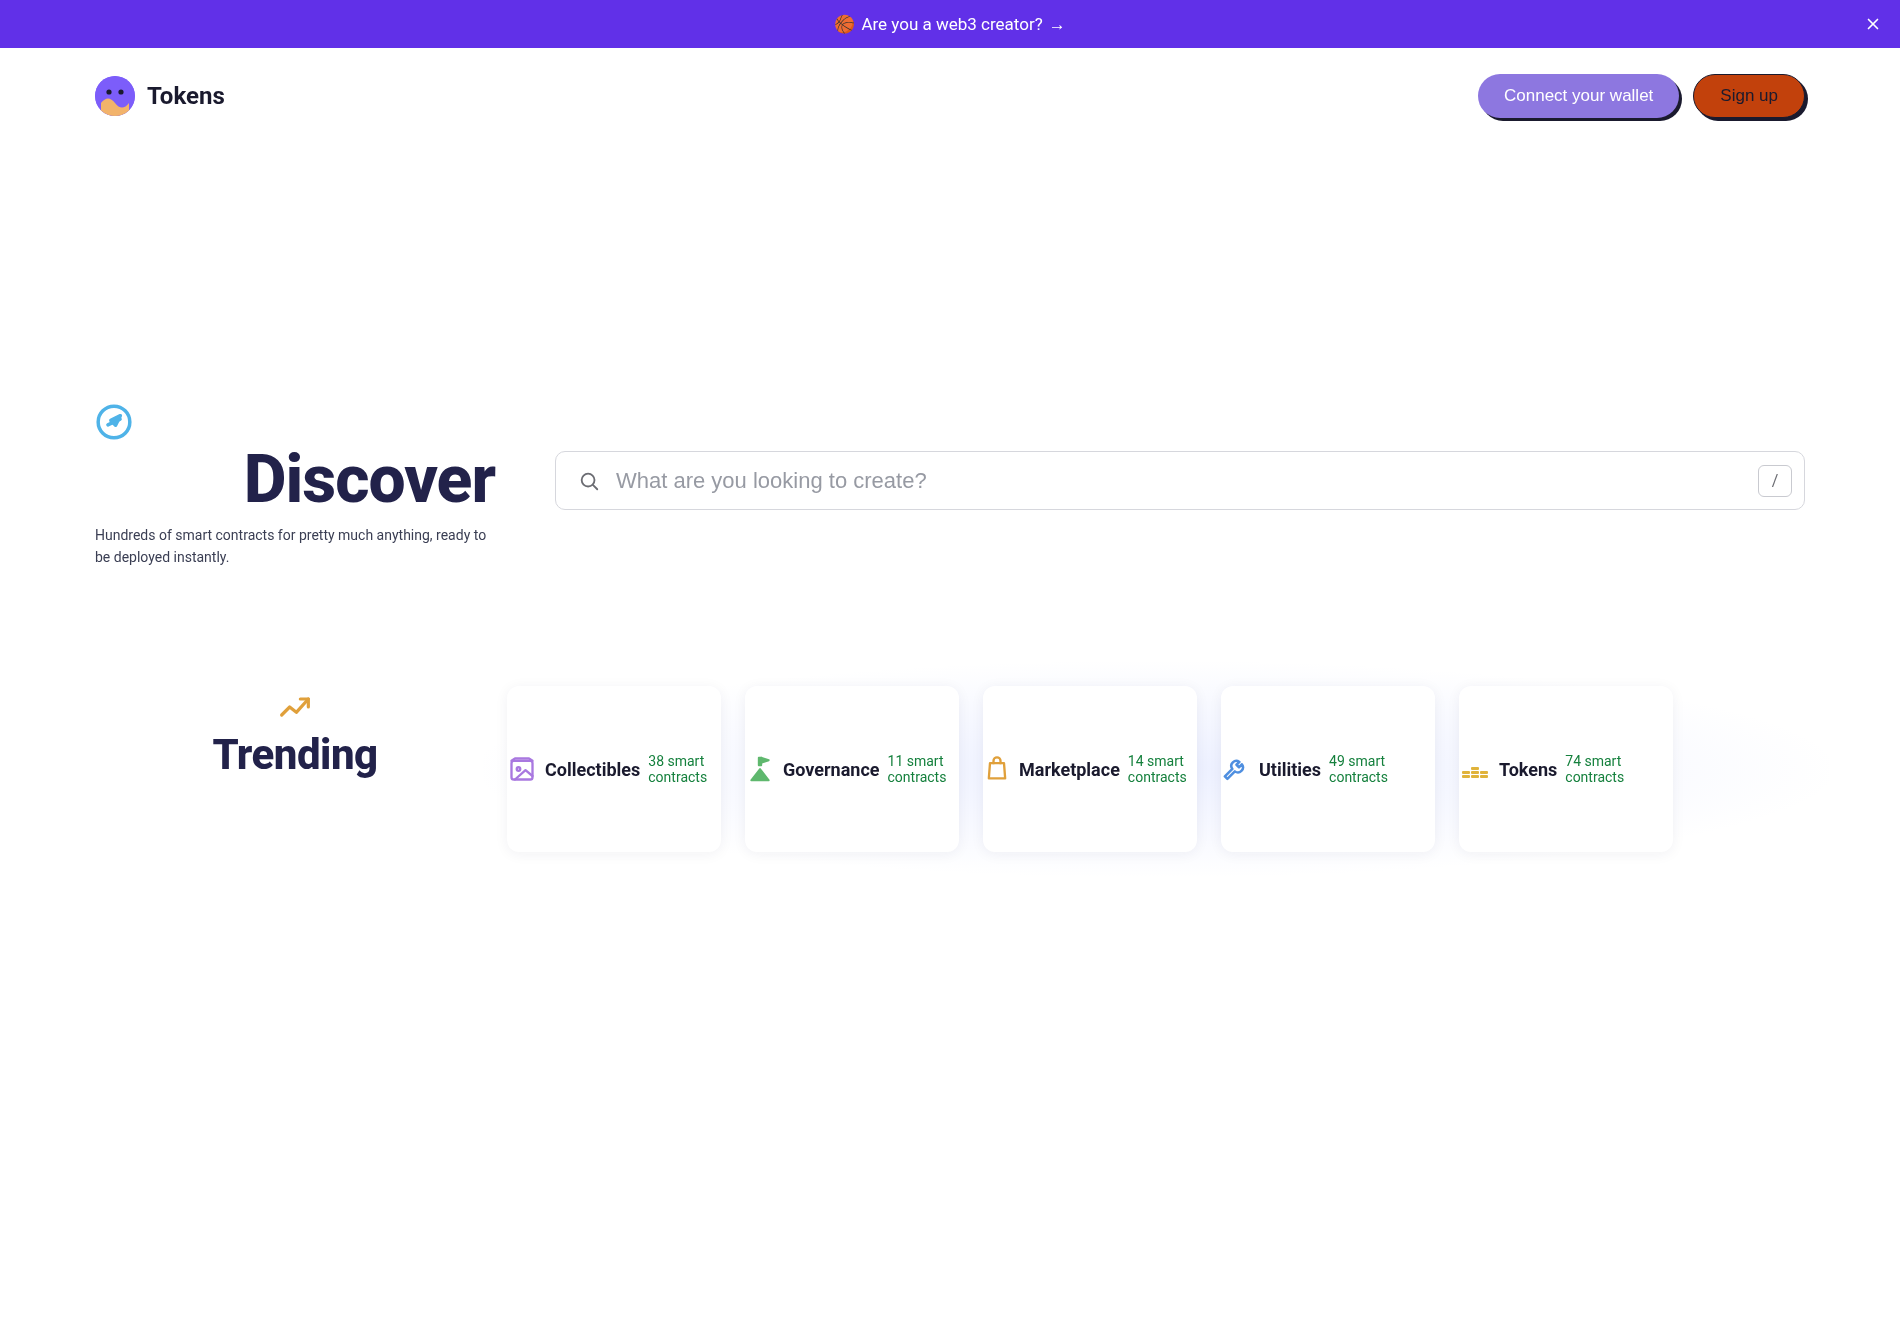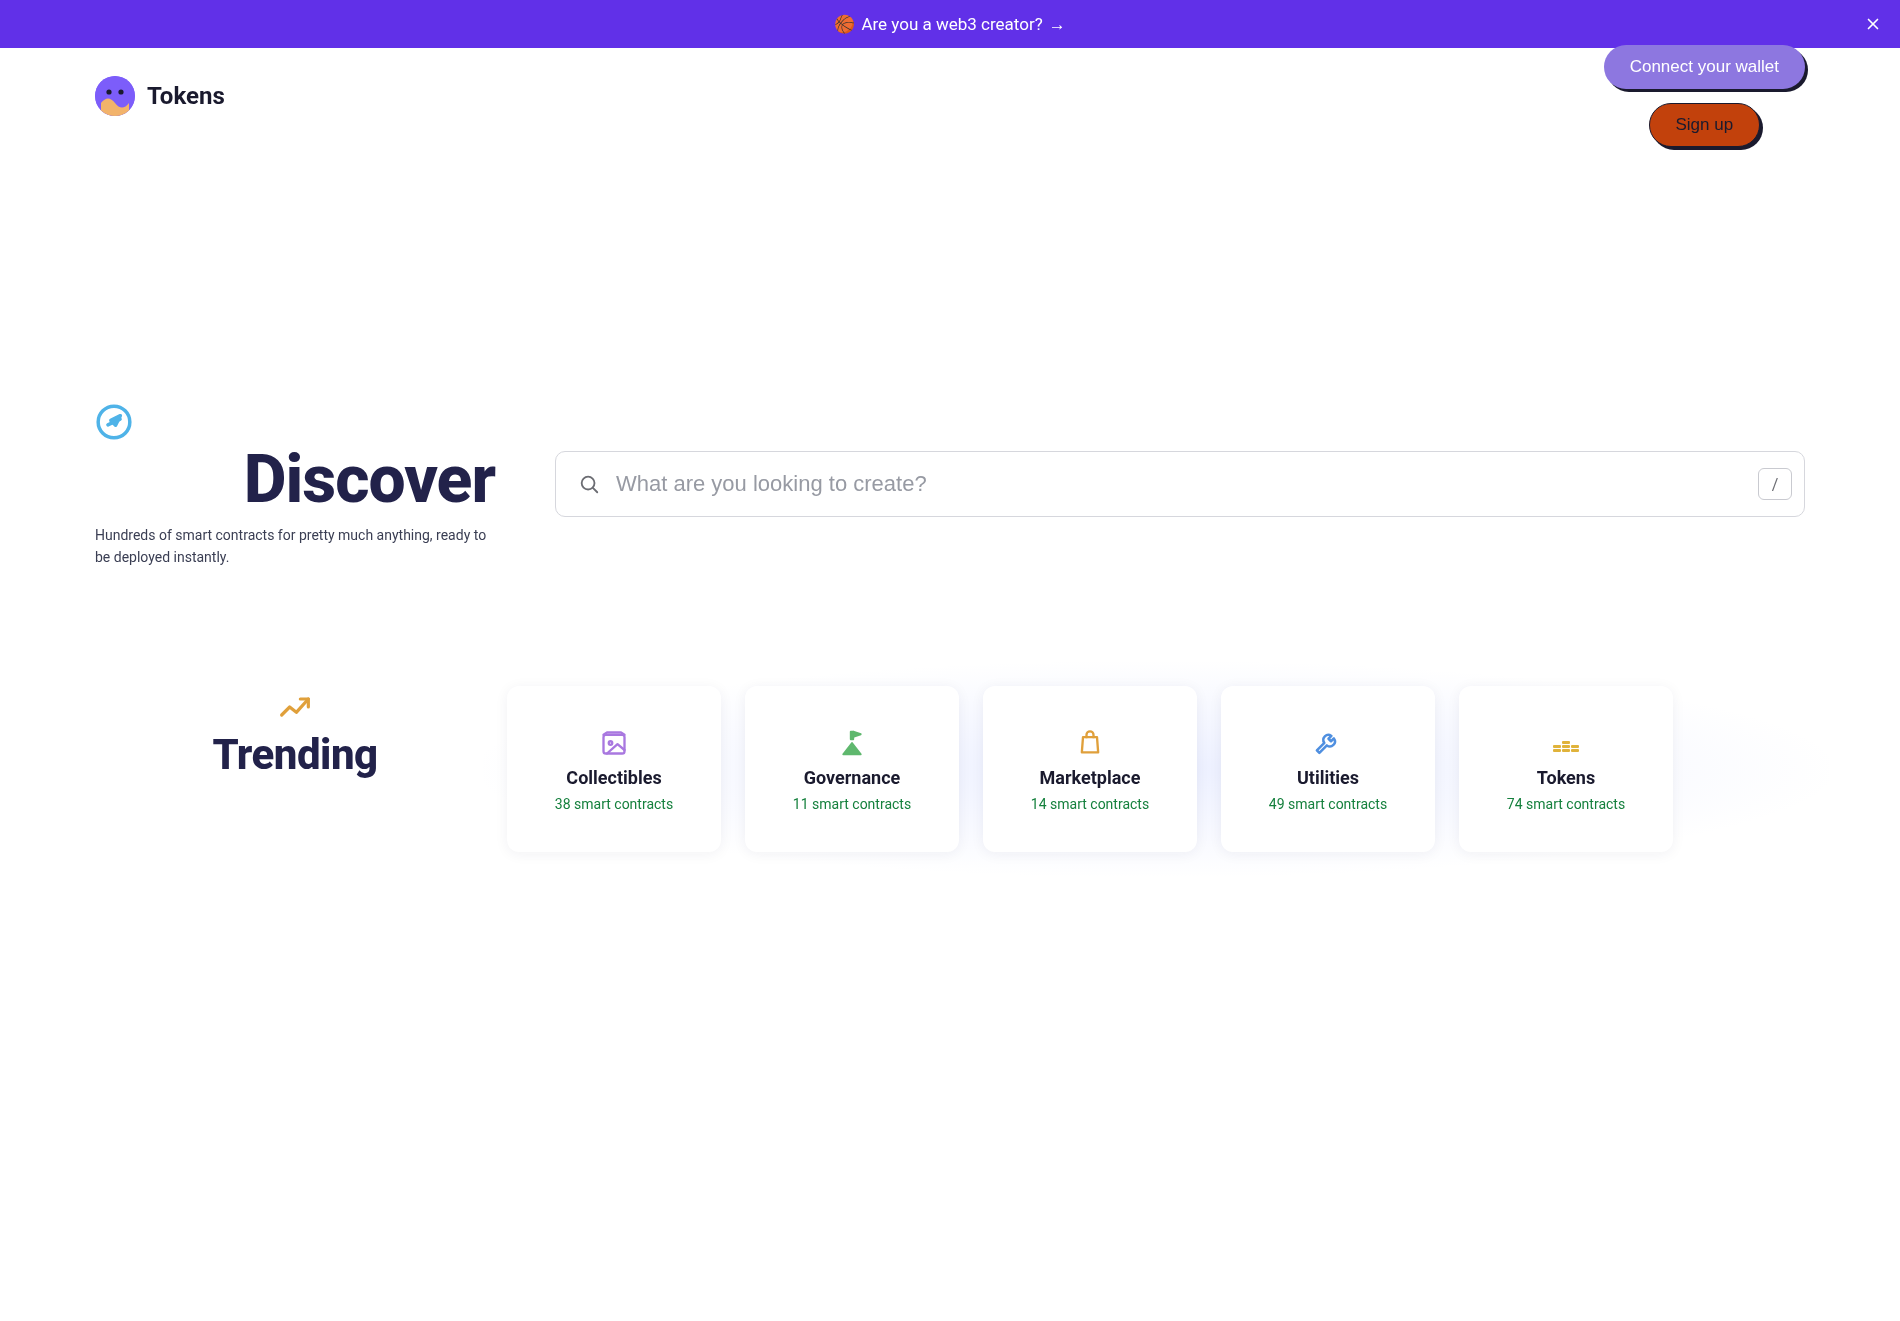--- a/index.html
+++ b/index.html
@@ -45,21 +45,21 @@
   .brand { display: flex; align-items: center; gap: 12px; cursor: pointer; }
   .brand-logo {
     width: 40px; height: 40px;
     border-radius: 50%;
     background: #7c5dfa;
     display: flex; align-items: center; justify-content: center;
     position: relative;
     overflow: hidden;
   }
   .brand-name { font-size: 24px; font-weight: 700; color: #1a1a2e; }
-  .header-actions { display: flex; align-items: center; gap: 14px; flex-direction: column; }
+  .header-actions { display: flex; align-items: center; gap: 14px; }
   .btn {
     border-radius: 999px;
     padding: 0 26px;
     height: 44px;
     font-size: 17px;
     font-weight: 500;
     cursor: pointer;
     display: inline-flex;
     align-items: center;
     justify-content: center;
@@ -105,21 +105,21 @@
     color: #3a3e53;
     max-width: 430px;
     font-weight: 400;
   }
 
   .right-col { flex: 1; padding-top: 48px; }
 
   
   .search-wrap {
     width: 100%;
-    height: 66px;
+    height: 59px;
     border: 1.5px solid #d6d7dd;
     border-radius: 10px;
     display: flex;
     align-items: center;
     padding: 0 12px 0 22px;
     gap: 16px;
   }
   .search-wrap svg.search-svg { color: #6b6c72; flex-shrink: 0; }
   .search-input {
     flex: 1;
@@ -175,21 +175,21 @@
   }
   .card {
     position: relative;
     z-index: 1;
     background: #ffffff;
     border-radius: 12px;
     box-shadow: 0 2px 14px rgba(30,30,60,0.06);
     width: 214px;
     height: 166px;
     display: flex;
-    flex-direction: column;
+    flex-direction: row;
     align-items: center;
     justify-content: center;
     gap: 8px;
     cursor: pointer;
   }
   .card-icon { height: 32px; display: flex; align-items: center; justify-content: center; }
   .card-title { font-size: 18px; font-weight: 700; color: #1a1a2e; }
   .card-sub { font-size: 14px; color: #15803d; }
 </style>
 </head>

